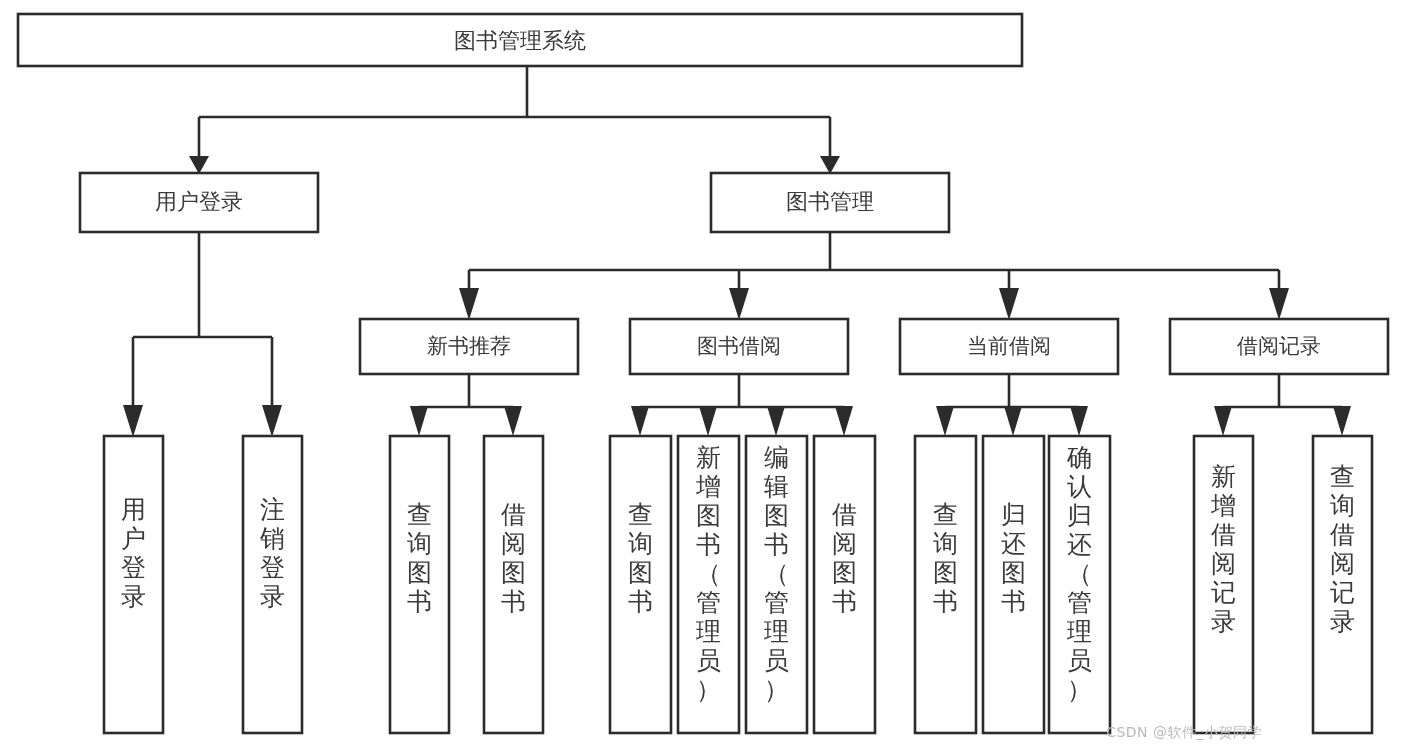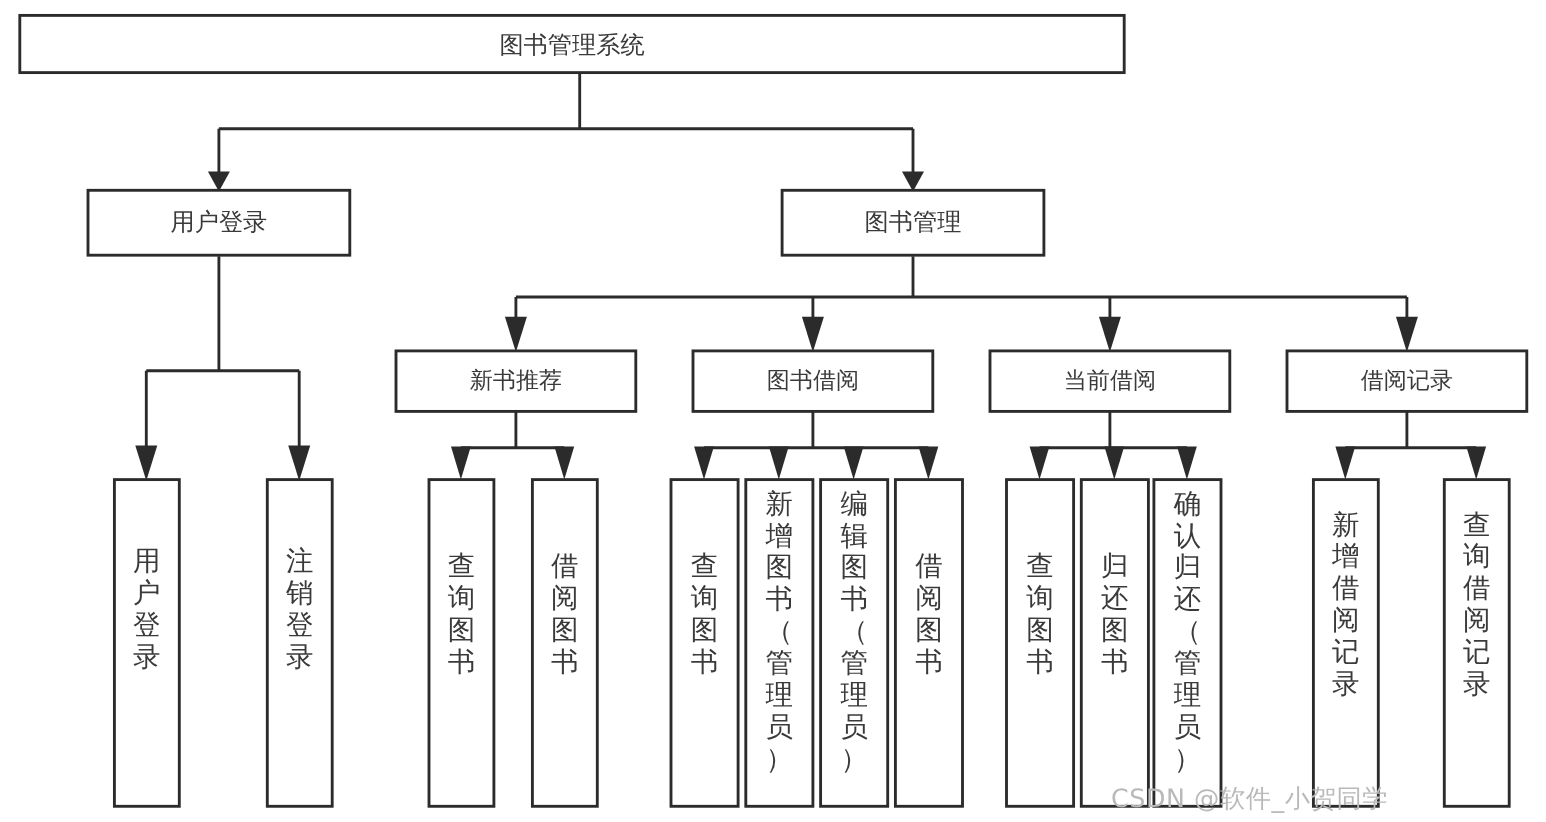--- a/index.html
+++ b/index.html
@@ -75,21 +75,21 @@
   }
   .leaf-label span {
     display: block;
     text-align: center;
   }
   .watermark {
     position: absolute;
     right: 8px;
     bottom: 5px;
     color: #b9b9b9;
-    font-size: 23px;
+    font-size: 14px;
     font-family: "DejaVu Sans", "Liberation Sans", sans-serif;
     letter-spacing: 0.5px;
     white-space: nowrap;
   }
 </style>
 </head>
 <body>
 
 <div id="diagram-root">
 

